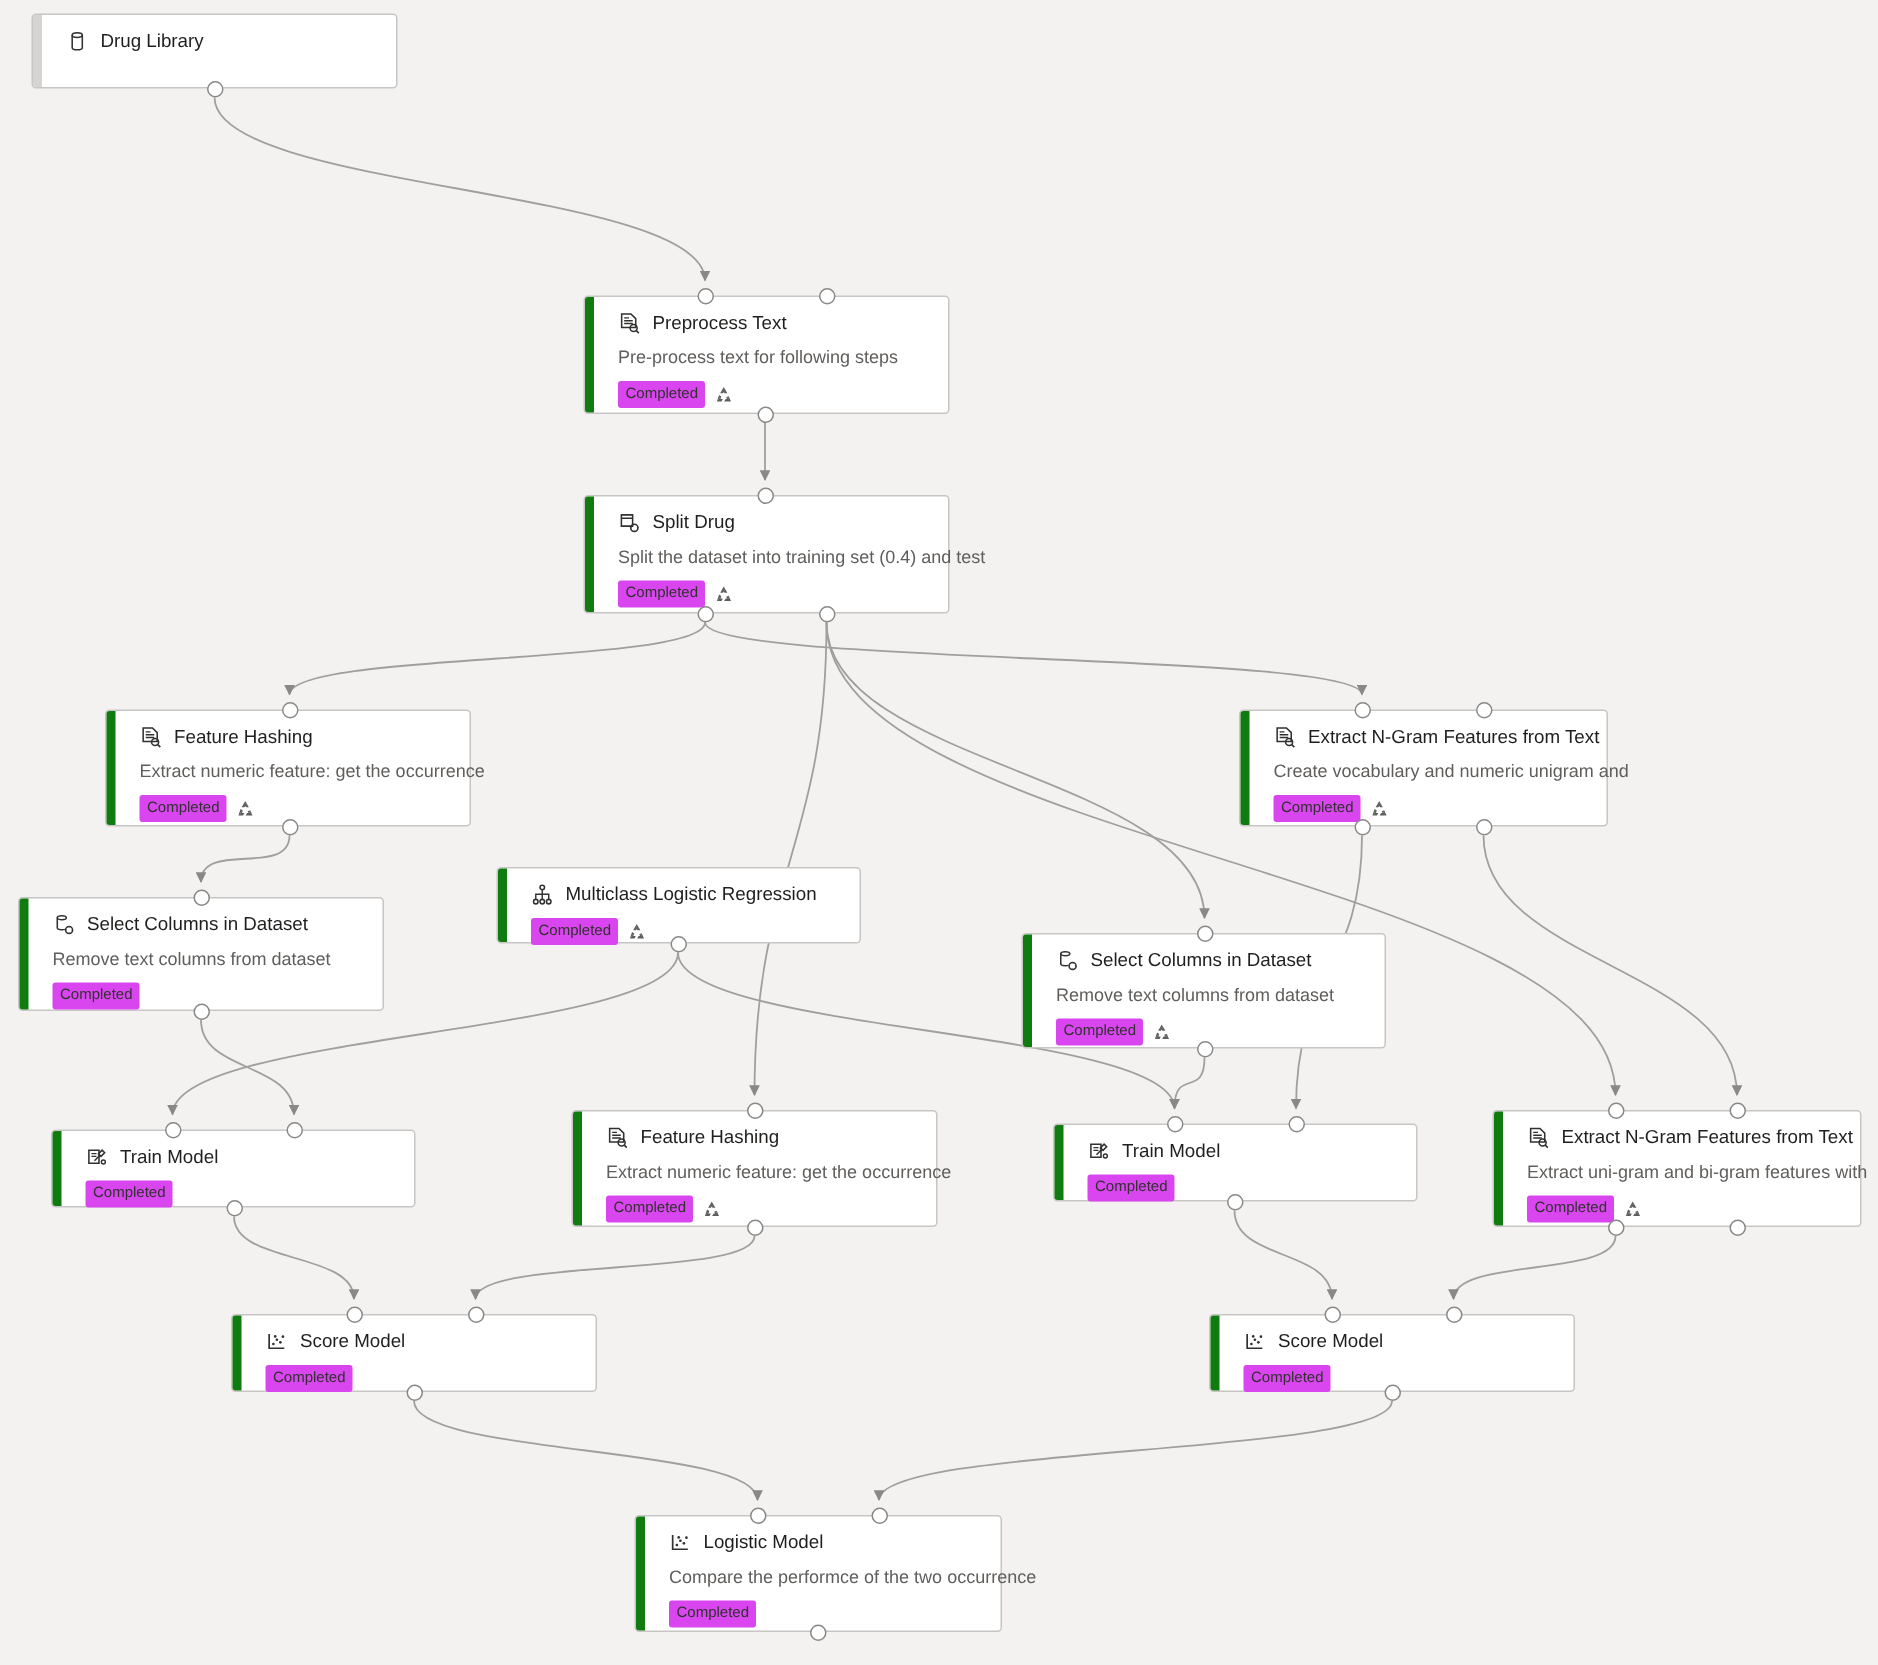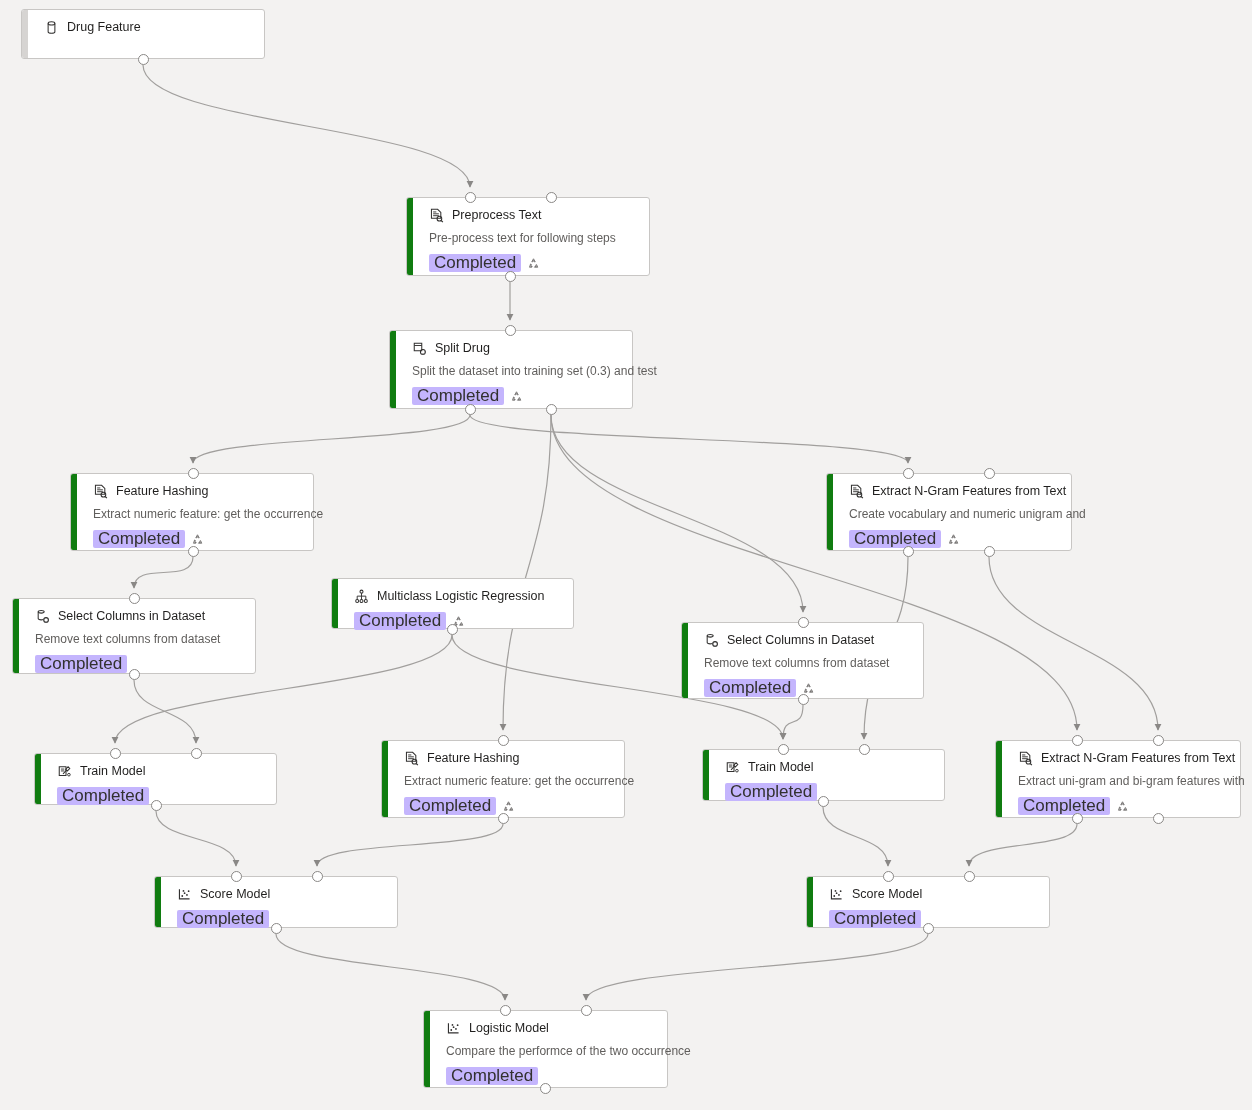--- a/index.html
+++ b/index.html
@@ -70,23 +70,23 @@
     line-height: 15px;
   }
   .status-row {
     margin-top: 8px;
     display: flex;
     align-items: center;
     gap: 6px;
   }
   .status-badge {
     display: inline-block;
-    background: #c4b5fd;
+    background: #d946ef;
     color: #323130;
-    font-size: 17px;
+    font-size: 10px;
     line-height: 15px;
     padding: 1px 5px 2px 5px;
     border-radius: 2px;
     white-space: nowrap;
   }
   .recycle-icon { width: 13px; height: 13px; display: block; }
   .port {
     position: absolute;
     width: 11px;
     height: 11px;
@@ -135,25 +135,25 @@
       <div class="node" style="left: 21px; top: 9px; width: 244px; height: 50px;">
         <div class="accent gray"></div>
         <div class="node-inner">
           <div class="title-row">
             <span>
               <svg class="node-icon" viewBox="0 0 16 16">
                 <ellipse cx="8" cy="3.6" rx="3.6" ry="1.7" fill="none" stroke="#323130" stroke-width="1.1"></ellipse>
                 <path d="M4.4 3.6 V12.4 C4.4 13.3 6 14.1 8 14.1 C10 14.1 11.6 13.3 11.6 12.4 V3.6" fill="none" stroke="#323130" stroke-width="1.1"></path>
               </svg>
             </span>
-            <span class="node-title">Drug Feature</span>
-          </div>
-        </div>
-      </div>
-      <div class="node" style="left: 406px; top: 197px; width: 244px; height: 79px;">
+            <span class="node-title">Drug Library</span>
+          </div>
+        </div>
+      </div>
+      <div class="node" style="left: 389px; top: 197px; width: 244px; height: 79px;">
         <div class="accent"></div>
         <div class="node-inner">
           <div class="title-row">
             <span>
               <svg class="node-icon" viewBox="0 0 16 16">
                 <path d="M2.6 1.4 H9.2 L12.6 4.7 V11 H2.6 Z" fill="none" stroke="#323130" stroke-width="1.1"></path>
                 <path d="M4.4 4.2 H7.8 M4.4 6.2 H10.5 M4.4 8.2 H10.5" stroke="#323130" stroke-width="1"></path>
                 <circle cx="11.1" cy="11.4" r="2.5" fill="none" stroke="#323130" stroke-width="1.1"></circle>
                 <path d="M13 13.3 L14.8 15" stroke="#323130" stroke-width="1.2"></path>
               </svg>
@@ -180,21 +180,21 @@
             <span>
               <svg class="node-icon" viewBox="0 0 16 16">
                 <path d="M2.4 2.4 H10.4 V10.4 H2.4 Z" fill="none" stroke="#323130" stroke-width="1.1"></path>
                 <path d="M2.4 4.8 H10.4" stroke="#323130" stroke-width="1"></path>
                 <circle cx="11.6" cy="11.6" r="2.6" fill="none" stroke="#323130" stroke-width="1.1"></circle>
                 <path d="M11.6 9.6 V8.8 M11.6 14.4 V13.6 M9.6 11.6 H8.8 M14.4 11.6 H13.6" stroke="#323130" stroke-width="1"></path>
               </svg>
             </span>
             <span class="node-title">Split Drug</span>
           </div>
-          <div class="node-desc">Split the dataset into training set (0.3) and test</div>
+          <div class="node-desc">Split the dataset into training set (0.4) and test</div>
           <div class="status-row">
             <span class="status-badge">Completed</span>
             <span>
               <svg class="recycle-icon" viewBox="0 0 16 16">
                 <path d="M8 2.2 L10.1 5.9 H8.9 L8 4.3 L7.1 5.9 H5.9 Z" fill="none" stroke="#605e5c" stroke-width="1"></path>
                 <path d="M3.1 12.6 L4.4 8.6 L5.4 9.2 L4.6 11.6 L6.4 11.6 L5.9 12.6 Z" fill="none" stroke="#605e5c" stroke-width="1"></path>
                 <path d="M13.2 12.6 L9.2 12.6 L9.8 11.6 L11.6 11.6 L10.7 9.9 L11.8 9.4 Z" fill="none" stroke="#605e5c" stroke-width="1"></path>
               </svg>
             </span>
           </div>

